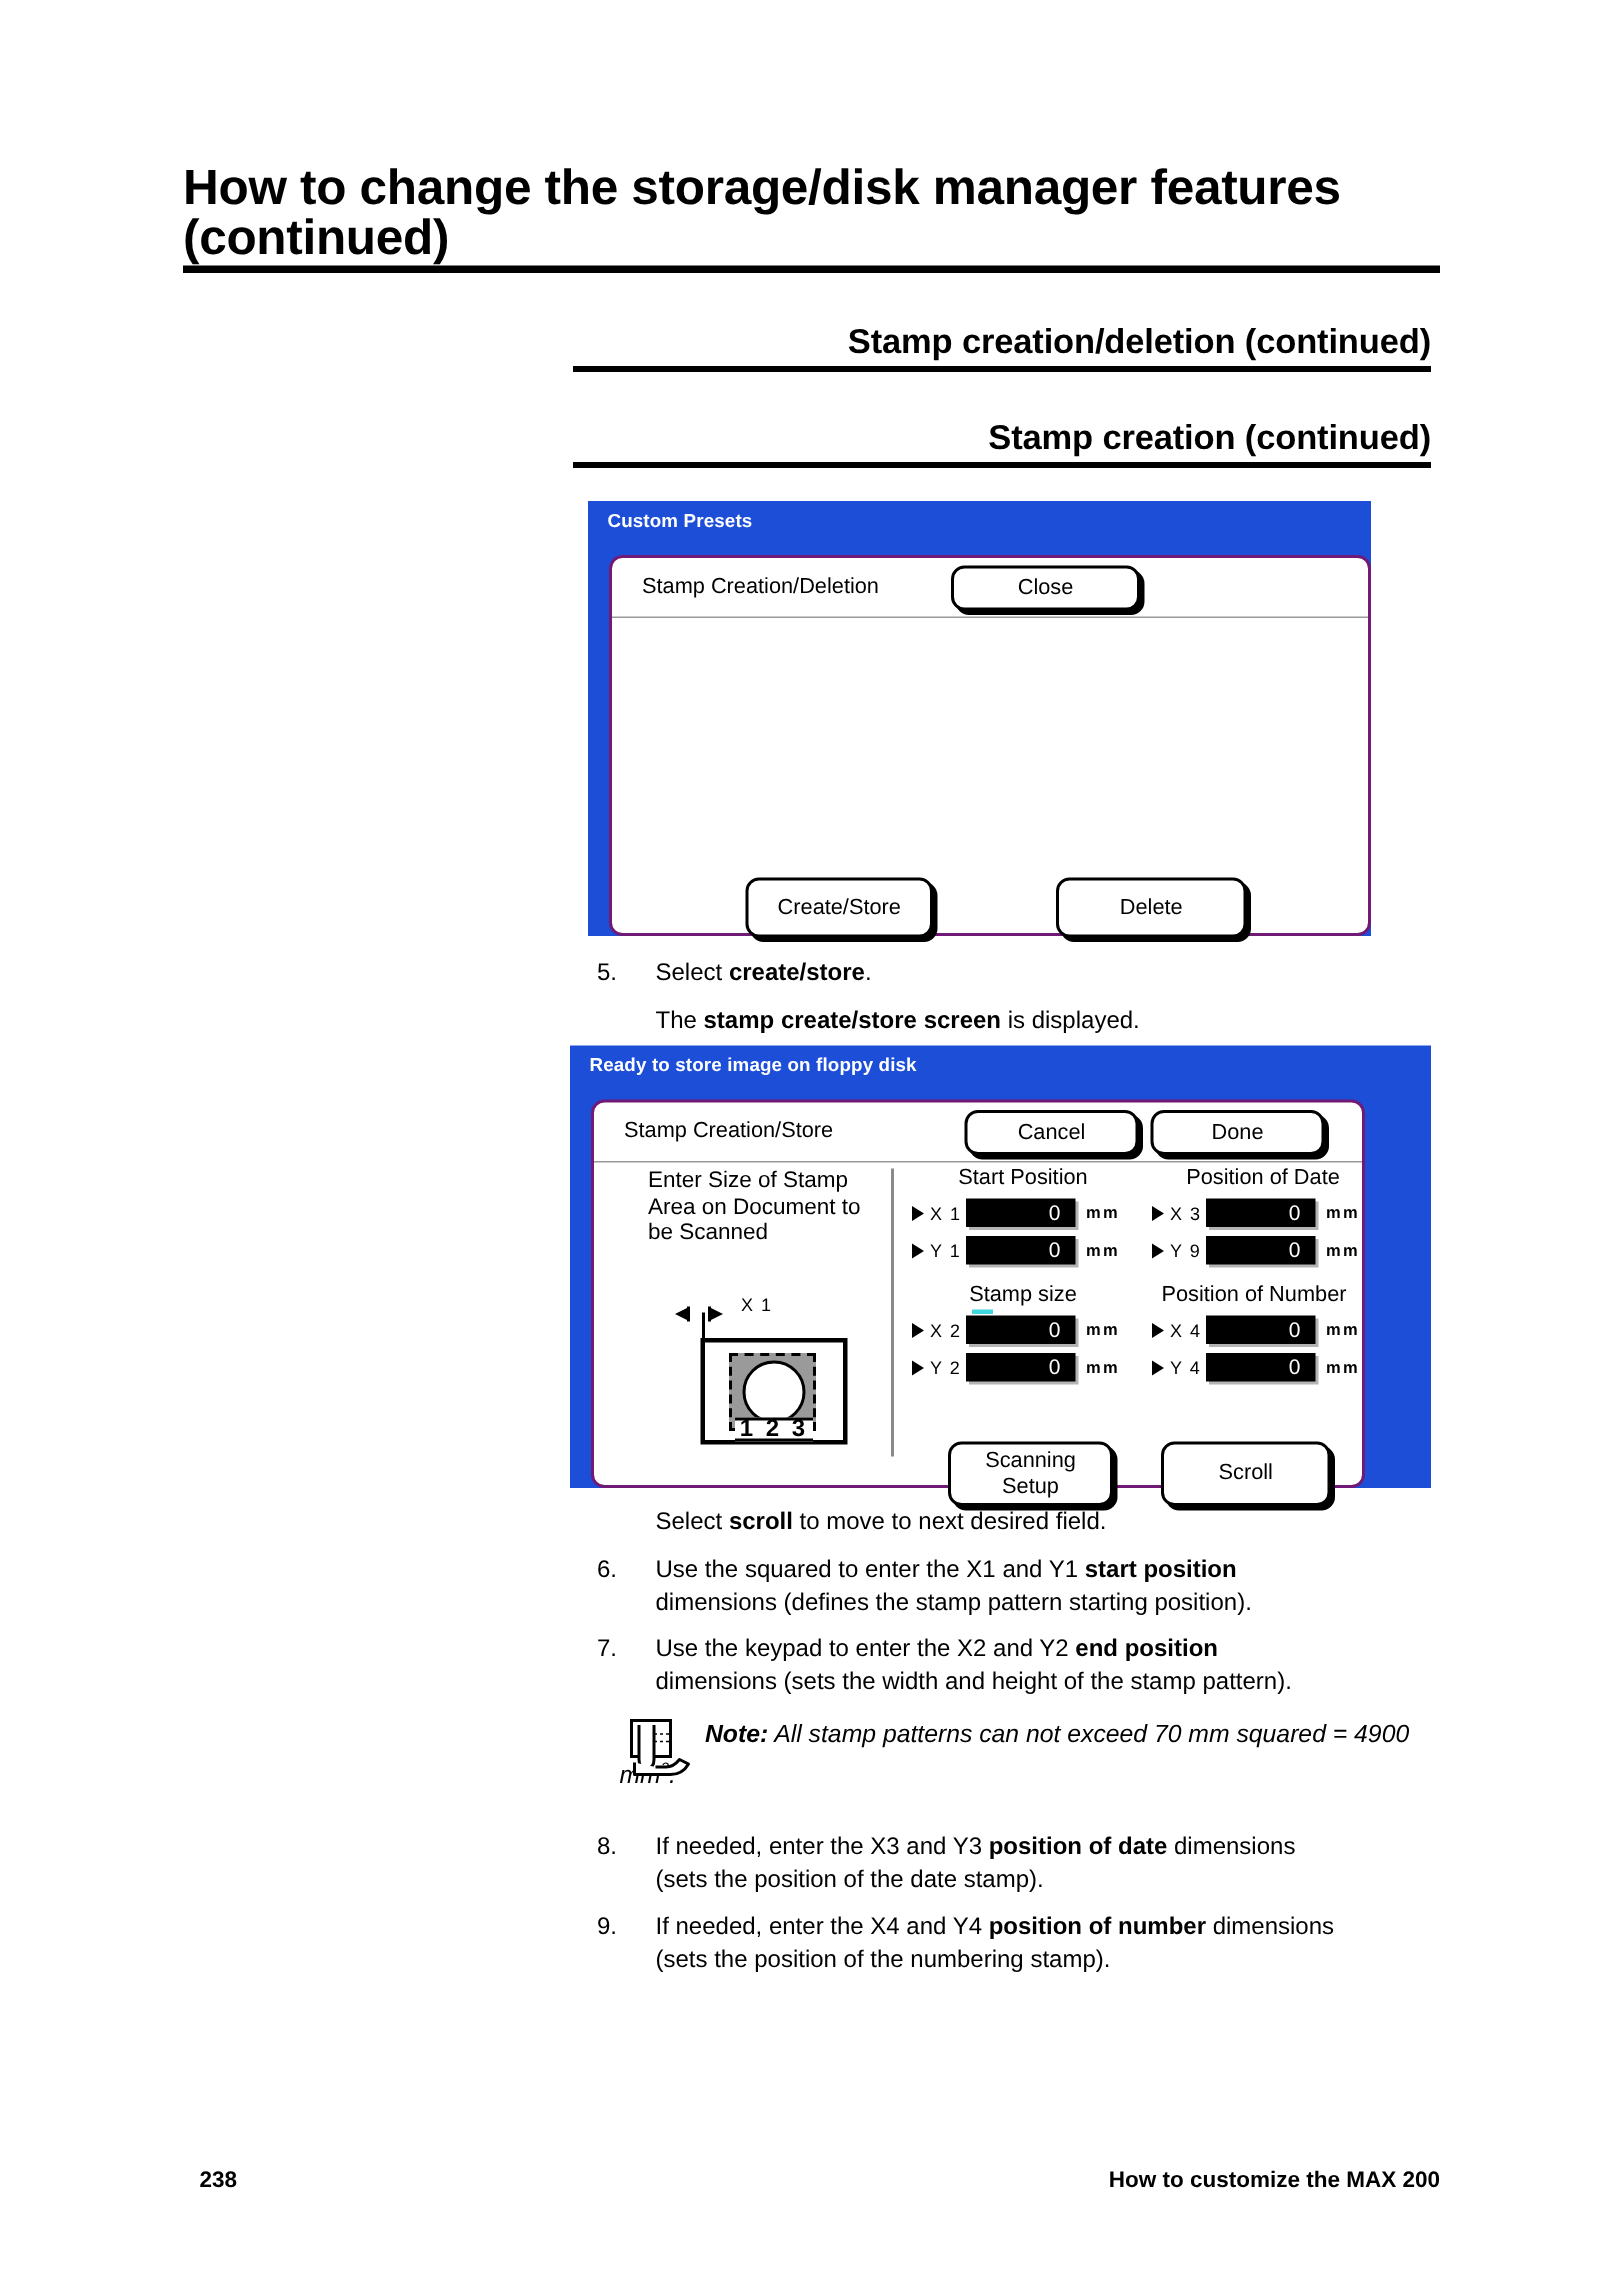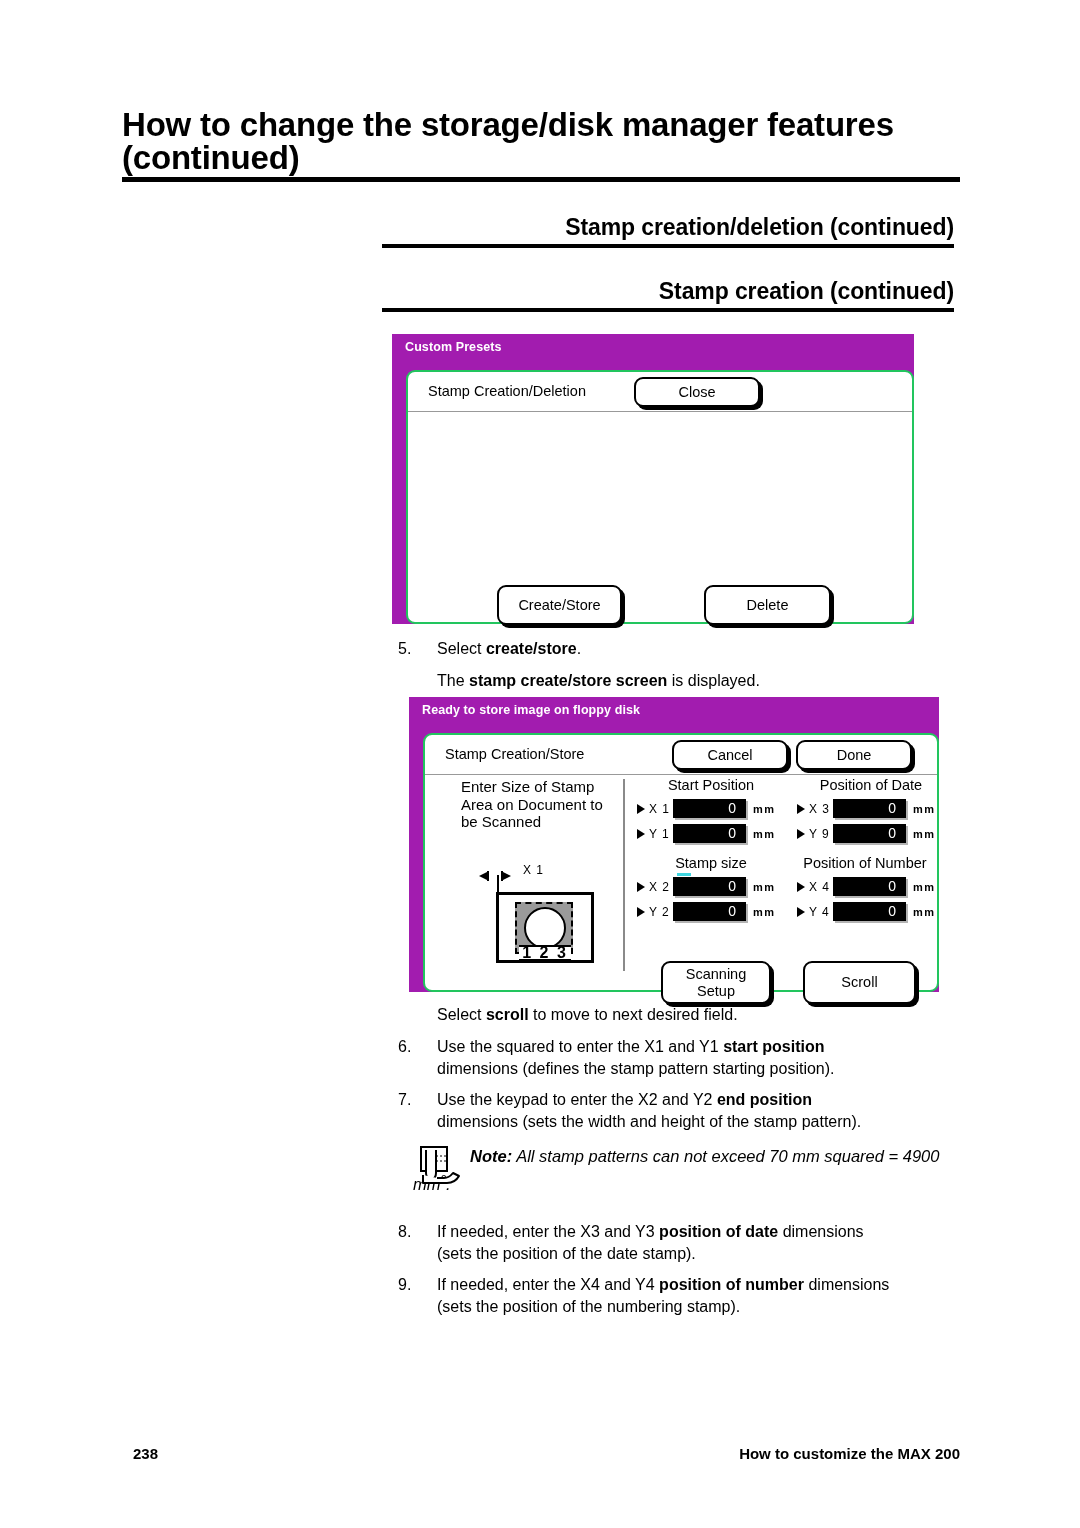--- a/index.html
+++ b/index.html
@@ -49,36 +49,36 @@
   .subheading-wrap .rule {
     margin-top: 3px;
     border-bottom: 4px solid #000;
   }
   #subheading-1 { left: 382px; top: 214px; width: 572px; }
   #subheading-2 { left: 382px; top: 278px; width: 572px; }
 
   
   .panel {
     position: absolute;
-    background: #a21caf;
+    background: #1d4ed8;
   }
   .panel .panel-title {
     position: absolute;
     left: 13px;
     top: 6px;
     color: #fff;
     font-size: 12.5px;
     font-weight: bold;
     letter-spacing: 0.1px;
     white-space: nowrap;
   }
   .panel-inner {
     position: absolute;
     background: #fff;
-    border: 2px solid #22c55e;
+    border: 2px solid #701a75;
     border-radius: 9px;
     box-sizing: border-box;
   }
   .panel-titlebar {
     position: relative;
     height: 40px;
     border-bottom: 1.5px solid #999;
     box-sizing: border-box;
   }
   .panel-titlebar .screen-name {
@@ -111,21 +111,21 @@
   }
   #panel-custom-presets .panel-inner {
     left: 14px; top: 36px; width: 508px; height: 254px;
   }
   #pp1-close { left: 226px; top: 5px; width: 126px; height: 30px; }
   #pp1-create-store { left: 89px; top: 173px; width: 125px; height: 40px; }
   #pp1-delete { left: 296px; top: 173px; width: 127px; height: 40px; }
 
   
   #panel-stamp-store {
-    left: 409px; top: 697px; width: 530px; height: 295px;
+    left: 380px; top: 697px; width: 574px; height: 295px;
   }
   #panel-stamp-store .panel-inner {
     left: 14px; top: 36px; width: 516px; height: 259px;
   }
   #pp2-cancel { left: 247px; top: 5px; width: 116px; height: 30px; }
   #pp2-done  { left: 371px; top: 5px; width: 116px; height: 30px; }
 
   .panel-body {
     position: absolute;
     left: 0; top: 40px; right: 0; bottom: 0;

